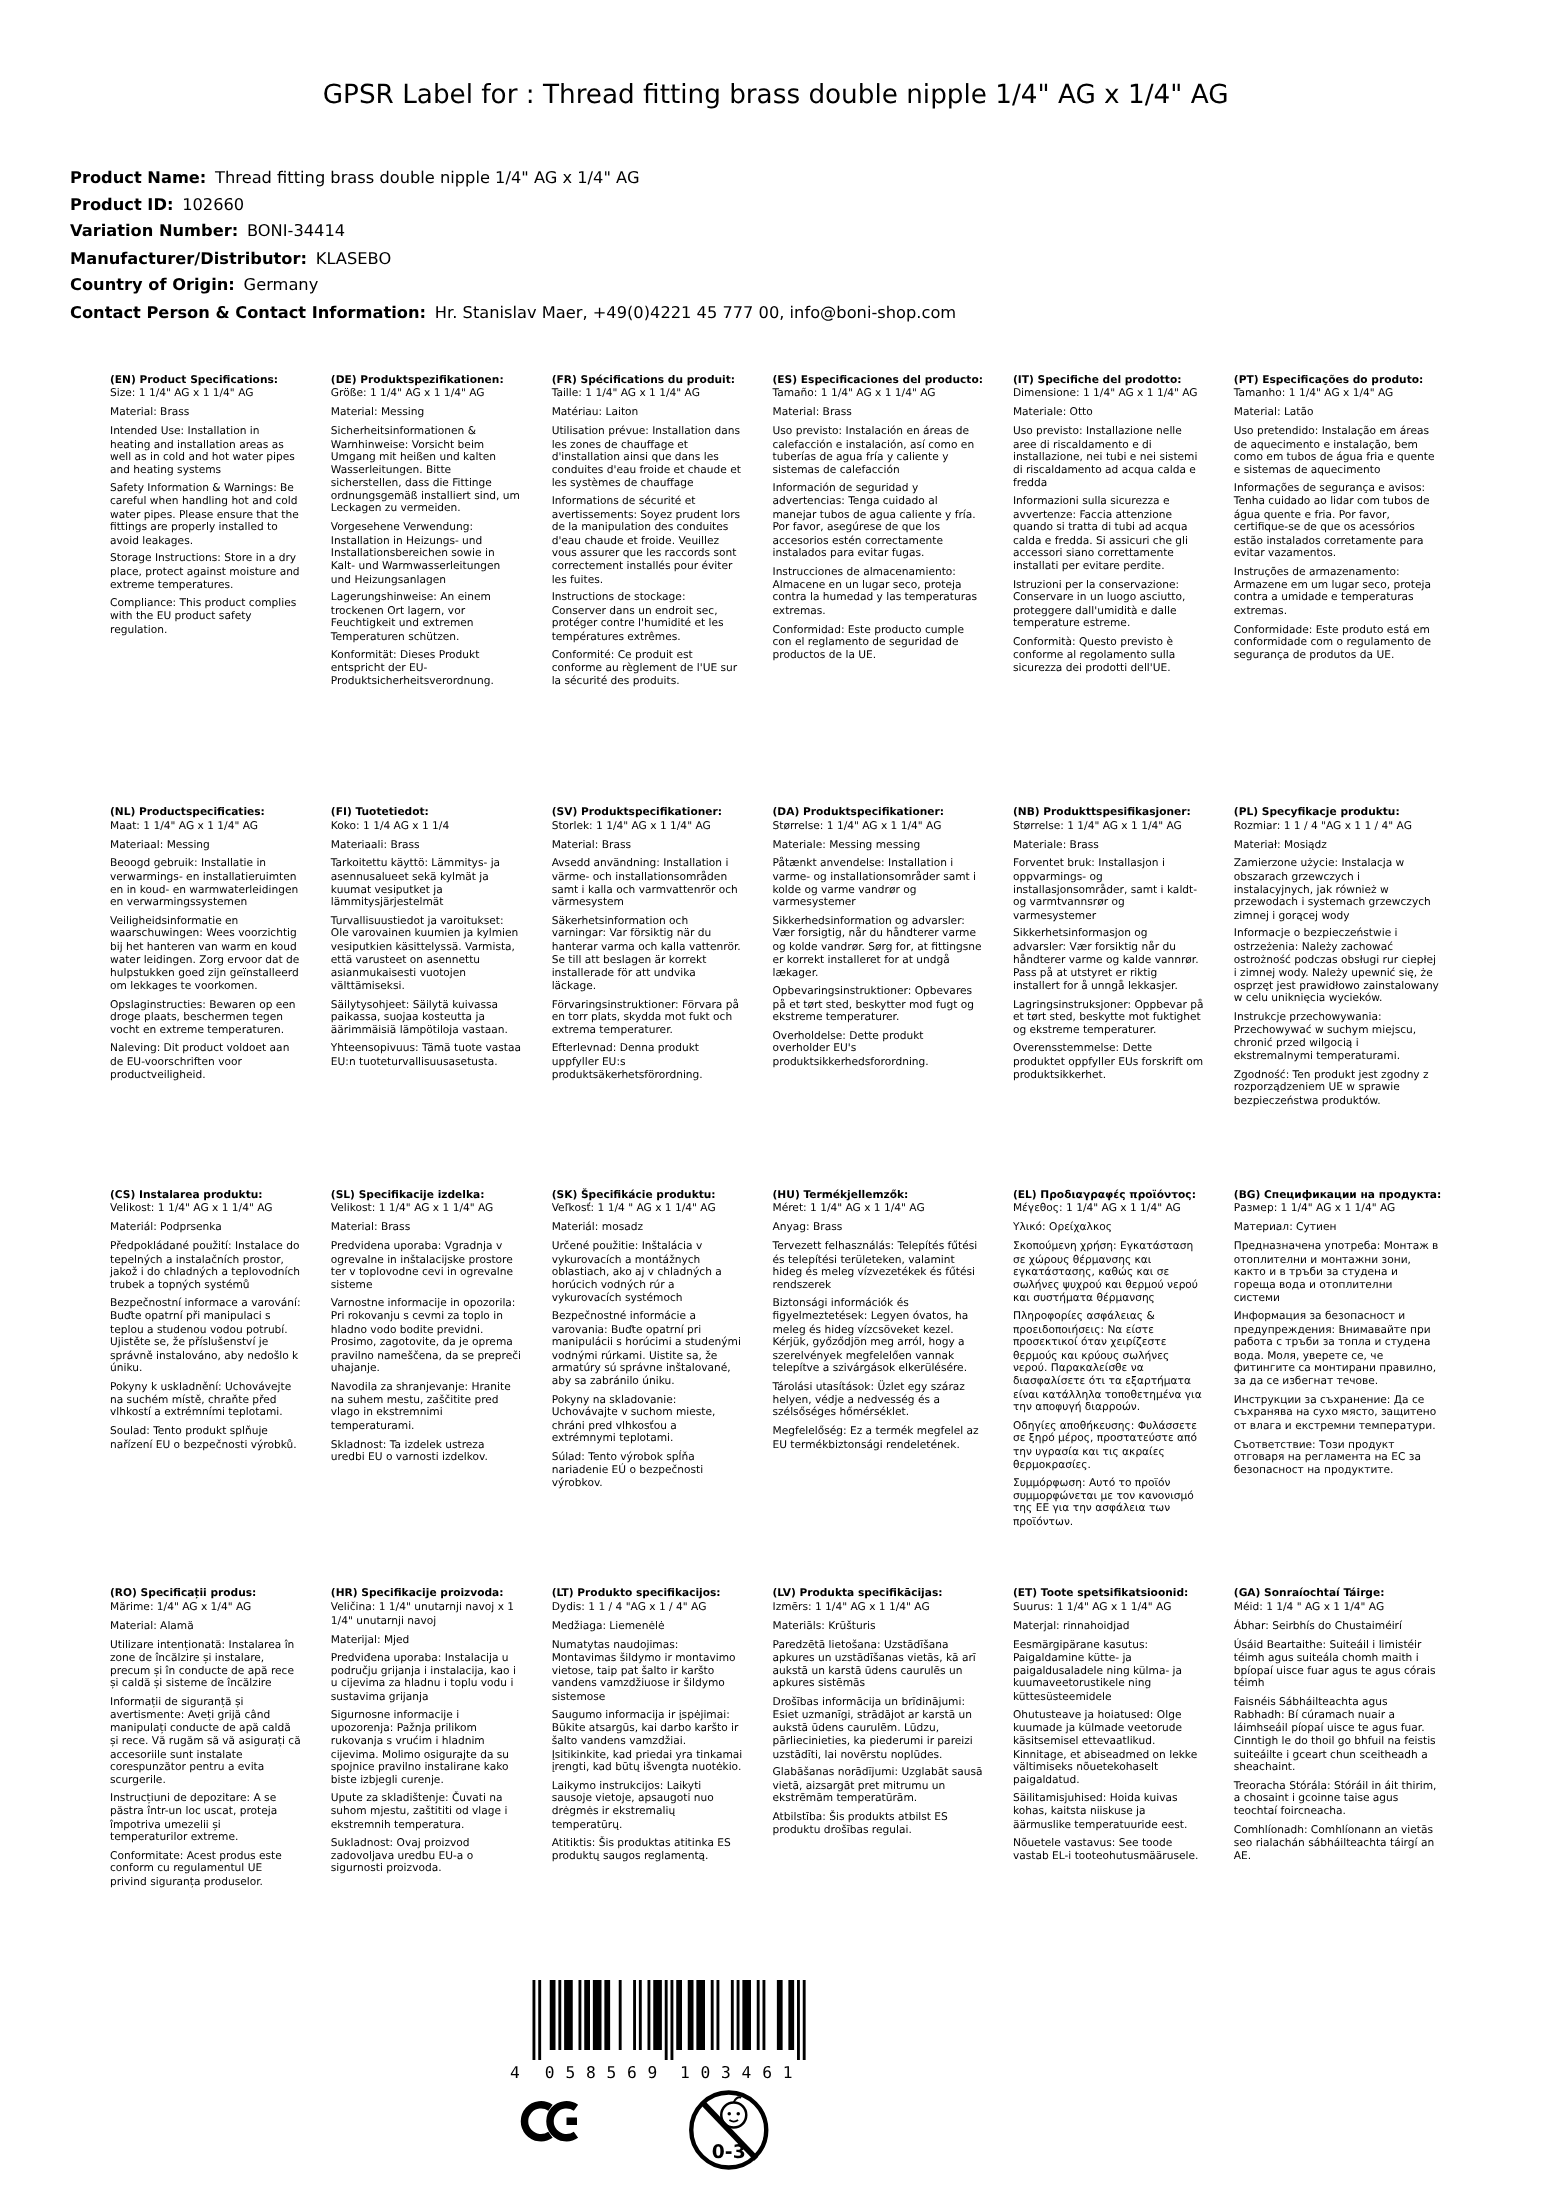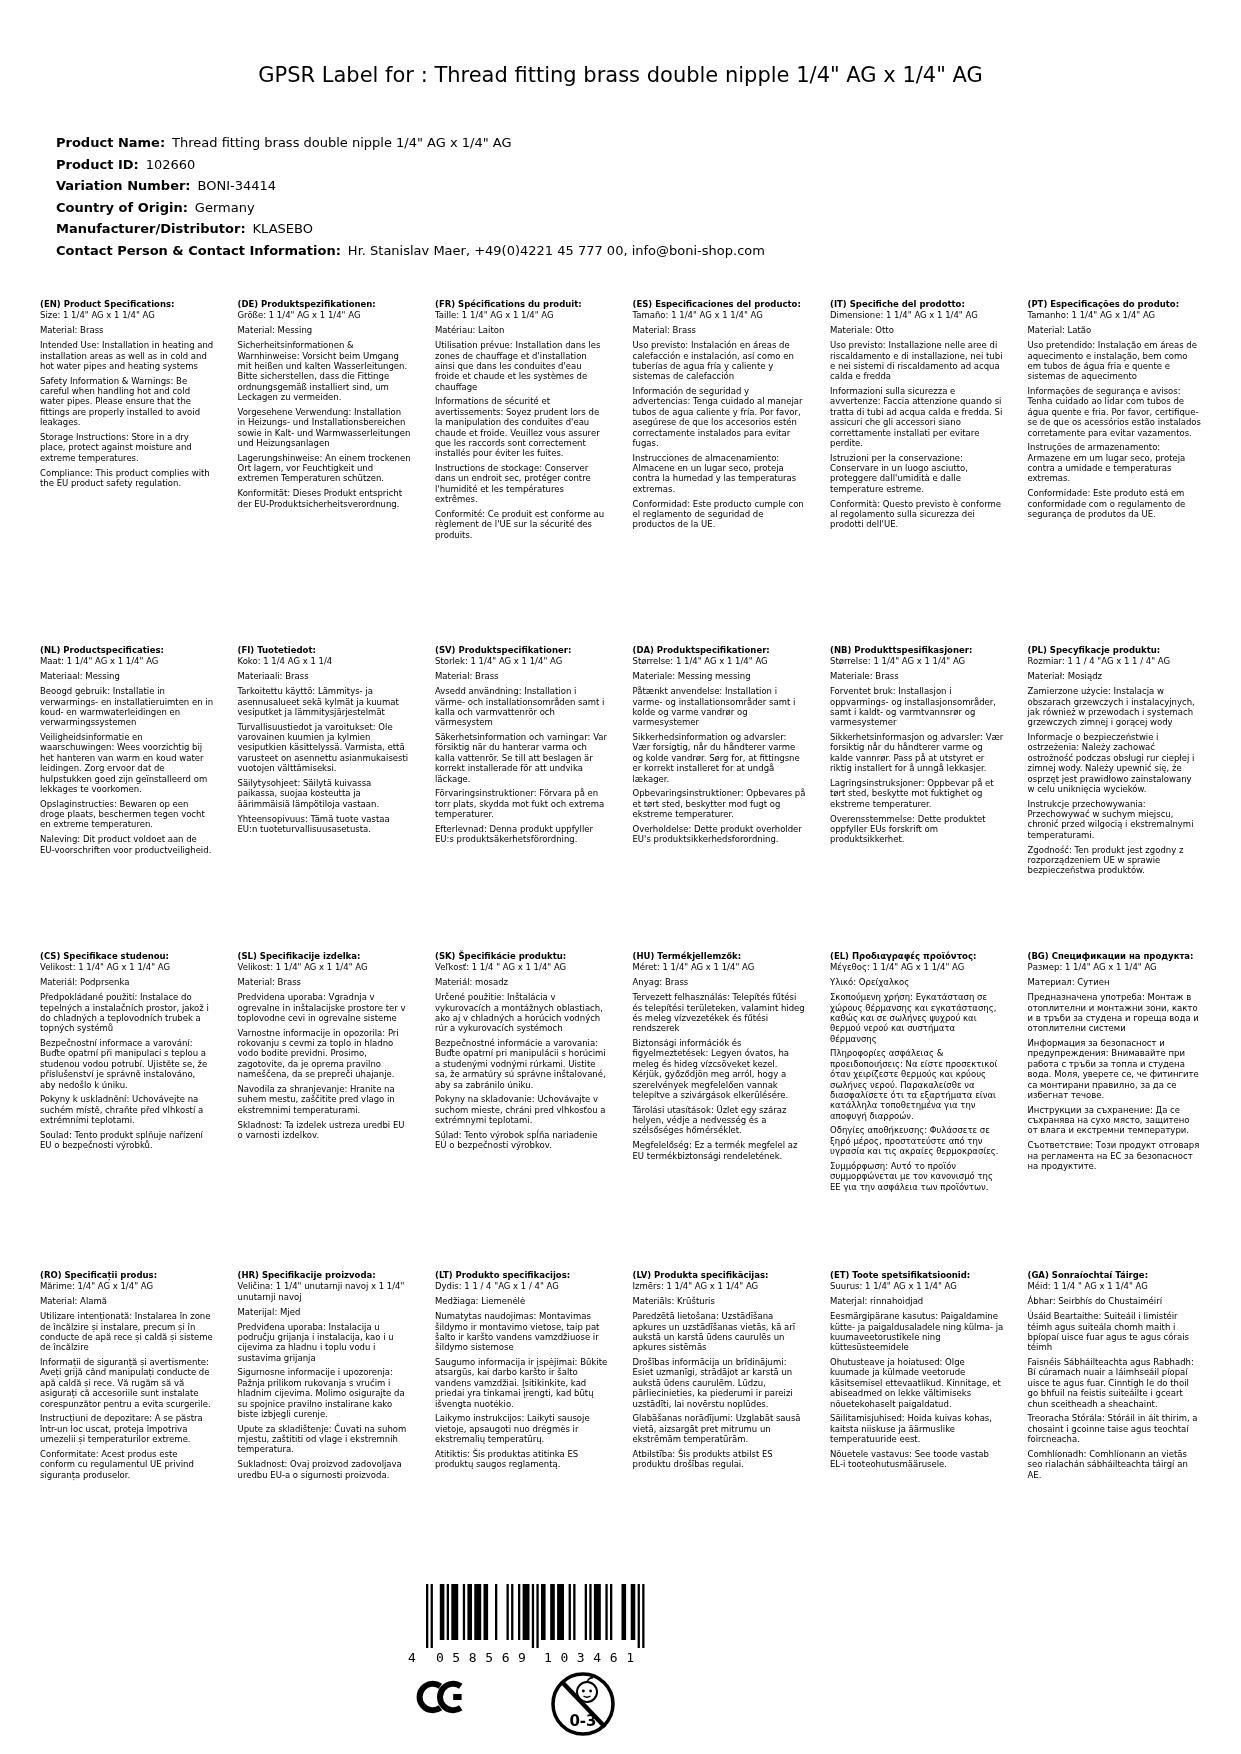--- a/index.html
+++ b/index.html
@@ -13,42 +13,42 @@
     padding-top:60px; width:900px; margin:0 auto; text-align:center;
     font-size:21px; line-height:1.45; font-weight:400;
   }
   .product-info { margin:42px 0 0 56px; font-size:13px; line-height:1.65; }
   .product-info .row { white-space:nowrap; }
   .product-info .label { font-weight:700; }
   .product-info .value { font-weight:400; margin-left:7px; }
   .grid {
     display:grid; grid-template-columns:repeat(6,1fr);
     grid-template-rows:346px 306px 319px auto;
-    column-gap:24px; margin:38px 40px 0;
+    column-gap:24px; margin:38px 88px 0;
   }
   .cell { font-size:8.5px; line-height:1.22; align-self:start; }
   .cell h3 { font-size:8.5px; font-weight:700; white-space:nowrap; margin-bottom:1px; }
   .cell p { margin:0 0 4.5px 0; }
   .barcode { position:absolute; left:402px; top:1584px; }
   .ce { position:absolute; left:416px; top:1676px; }
   .age { position:absolute; left:550px; top:1662px; }
 </style>
 </head>
 <body>
 
 <div class="page">
 
   <h1 class="title">GPSR Label for : Thread fitting brass double nipple 1/4" AG x 1/4" AG</h1>
 
   <div class="product-info">
       <div class="row"><span class="label">Product Name:</span><span class="value">Thread fitting brass double nipple 1/4" AG x 1/4" AG</span></div>
       <div class="row"><span class="label">Product ID:</span><span class="value">102660</span></div>
       <div class="row"><span class="label">Variation Number:</span><span class="value">BONI-34414</span></div>
+      <div class="row"><span class="label">Manufacturer/Distributor:</span><span class="value">KLASEBO</span></div>
       <div class="row"><span class="label">Country of Origin:</span><span class="value">Germany</span></div>
-      <div class="row"><span class="label">Manufacturer/Distributor:</span><span class="value">KLASEBO</span></div>
       <div class="row"><span class="label">Contact Person &amp; Contact Information:</span><span class="value">Hr. Stanislav Maer, +49(0)4221 45 777 00, info@boni-shop.com</span></div>
     </div>
 
   <div class="grid">
       <div class="cell">
         <h3>(EN) Product Specifications:</h3>
         <p>Size: 1 1/4" AG x 1 1/4" AG</p>
         <p>Material: Brass</p>
         <p>Intended Use: Installation in heating and installation areas as well as in cold and hot water pipes and heating systems</p>
         <p>Safety Information &amp; Warnings: Be careful when handling hot and cold water pipes. Please ensure that the fittings are properly installed to avoid leakages.</p>
@@ -148,21 +148,21 @@
       <div class="cell">
         <h3>(PL) Specyfikacje produktu:</h3>
         <p>Rozmiar: 1 1 / 4 "AG x 1 1 / 4" AG</p>
         <p>Materiał: Mosiądz</p>
         <p>Zamierzone użycie: Instalacja w obszarach grzewczych i instalacyjnych, jak również w przewodach i systemach grzewczych zimnej i gorącej wody</p>
         <p>Informacje o bezpieczeństwie i ostrzeżenia: Należy zachować ostrożność podczas obsługi rur ciepłej i zimnej wody. Należy upewnić się, że osprzęt jest prawidłowo zainstalowany w celu uniknięcia wycieków.</p>
         <p>Instrukcje przechowywania: Przechowywać w suchym miejscu, chronić przed wilgocią i ekstremalnymi temperaturami.</p>
         <p>Zgodność: Ten produkt jest zgodny z rozporządzeniem UE w sprawie bezpieczeństwa produktów.</p>
       </div>
       <div class="cell">
-        <h3>(CS) Specifikace studenou:</h3>
+        <h3>(CS) Instalarea produktu:</h3>
         <p>Velikost: 1 1/4" AG x 1 1/4" AG</p>
         <p>Materiál: Podprsenka</p>
         <p>Předpokládané použití: Instalace do tepelných a instalačních prostor, jakož i do chladných a teplovodních trubek a topných systémů</p>
         <p>Bezpečnostní informace a varování: Buďte opatrní při manipulaci s teplou a studenou vodou potrubí. Ujistěte se, že příslušenství je správně instalováno, aby nedošlo k úniku.</p>
         <p>Pokyny k uskladnění: Uchovávejte na suchém místě, chraňte před vlhkostí a extrémními teplotami.</p>
         <p>Soulad: Tento produkt splňuje nařízení EU o bezpečnosti výrobků.</p>
       </div>
       <div class="cell">
         <h3>(SL) Specifikacije izdelka:</h3>
         <p>Velikost: 1 1/4" AG x 1 1/4" AG</p>

